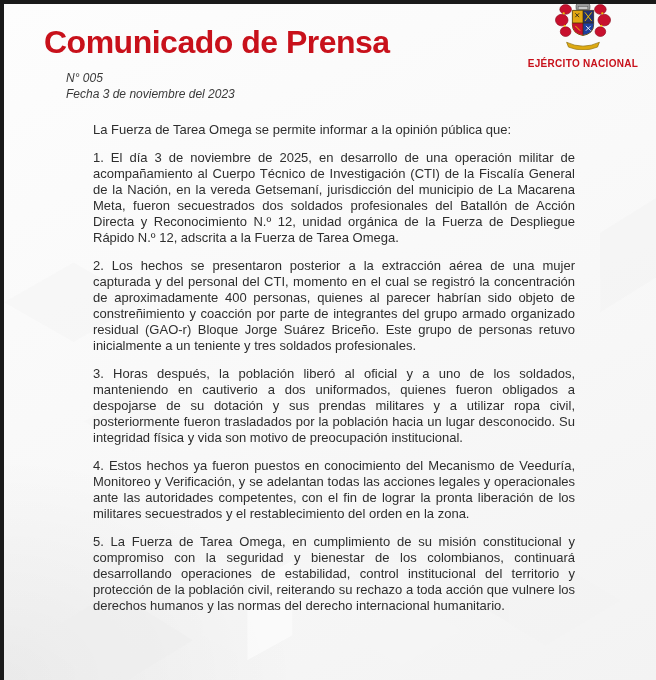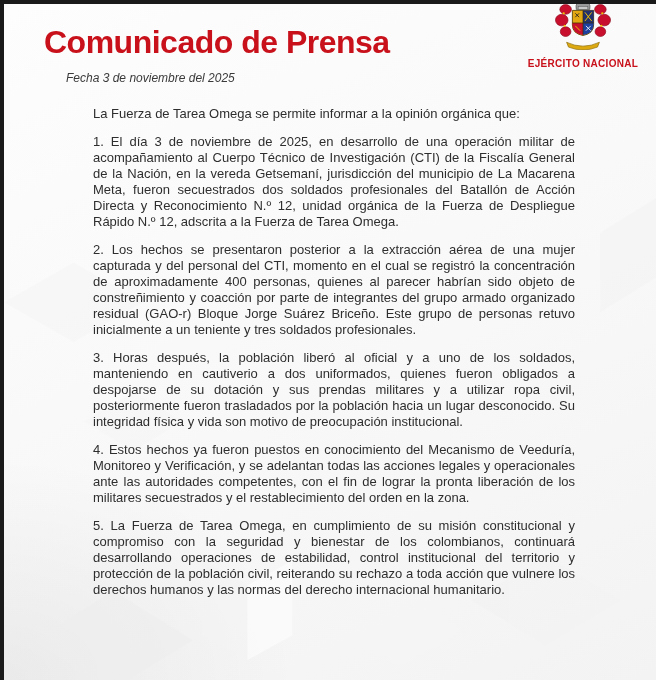--- a/index.html
+++ b/index.html
@@ -79,21 +79,22 @@
       <path d="M600 230 L656 195 L656 275 L600 310 Z" fill="#f3f3f3"></path>
       <path d="M0 300 L70 260 L140 300 L70 340 Z" fill="#f5f5f5"></path>
       <path d="M340 630 L400 595 L460 630 L400 665 Z" fill="#f6f6f6"></path>
       <path d="M80 420 L130 390 L180 420 L130 450 Z" fill="#f6f6f6"></path>
     </g>
   </svg>
 
   <div class="header">
     <h1 class="doc-title">Comunicado de Prensa</h1>
     <div class="doc-meta">
-      <div>Fecha 3 de noviembre del 2025</div>
+      <div>N° 005</div>
+      <div>Fecha 3 de noviembre del 2023</div>
     </div>
 
     <div class="logo">
       <svg class="crest" width="58" height="56" viewBox="0 0 60 58" aria-hidden="true">
 
         <circle cx="26" cy="5" r="3" fill="#f2c200" stroke="#8a6a00" stroke-width="0.6"></circle>
         <circle cx="32" cy="4" r="3" fill="#1d3f9e" stroke="#13255c" stroke-width="0.6"></circle>
         <circle cx="29" cy="7" r="2.2" fill="#c8102e" stroke="#8f0b1e" stroke-width="0.5"></circle>
 
         <path d="M24 9 q6 -5 12 0 q2 3 1 7 l-14 0 q-1 -4 1 -7 z" fill="#9a9a9a" stroke="#555" stroke-width="0.7"></path>
@@ -126,21 +127,21 @@
           <path d="M30 17 v25 M19 30 h22" stroke="#3a2c00" stroke-width="0.7" fill="none"></path>
         </g>
 
         <path d="M13 50 q17 8 34 0 l-2 5 q-15 6 -30 0 z" fill="#ddA911" stroke="#8a6a00" stroke-width="0.7"></path>
       </svg>
       <div class="org-name">EJÉRCITO NACIONAL</div>
     </div>
   </div>
 
   <div class="body">
-    <p>La Fuerza de Tarea Omega se permite informar a la opinión orgánica que:</p>
+    <p>La Fuerza de Tarea Omega se permite informar a la opinión pública que:</p>
     <p>1. El día 3 de noviembre de 2025, en desarrollo de una operación militar de acompañamiento al Cuerpo Técnico de Investigación (CTI) de la Fiscalía General de la Nación, en la vereda Getsemaní, jurisdicción del municipio de La Macarena Meta, fueron secuestrados dos soldados profesionales del Batallón de Acción Directa y Reconocimiento N.º 12, unidad orgánica de la Fuerza de Despliegue Rápido N.º 12, adscrita a la Fuerza de Tarea Omega.</p>
     <p>2. Los hechos se presentaron posterior a la extracción aérea de una mujer capturada y del personal del CTI, momento en el cual se registró la concentración de aproximadamente 400 personas, quienes al parecer habrían sido objeto de constreñimiento y coacción por parte de integrantes del grupo armado organizado residual (GAO-r) Bloque Jorge Suárez Briceño. Este grupo de personas retuvo inicialmente a un teniente y tres soldados profesionales.</p>
     <p>3. Horas después, la población liberó al oficial y a uno de los soldados, manteniendo en cautiverio a dos uniformados, quienes fueron obligados a despojarse de su dotación y sus prendas militares y a utilizar ropa civil, posteriormente fueron trasladados por la población hacia un lugar desconocido. Su integridad física y vida son motivo de preocupación institucional.</p>
     <p>4. Estos hechos ya fueron puestos en conocimiento del Mecanismo de Veeduría, Monitoreo y Verificación, y se adelantan todas las acciones legales y operacionales ante las autoridades competentes, con el fin de lograr la pronta liberación de los militares secuestrados y el restablecimiento del orden en la zona.</p>
     <p>5. La Fuerza de Tarea Omega, en cumplimiento de su misión constitucional y compromiso con la seguridad y bienestar de los colombianos, continuará desarrollando operaciones de estabilidad, control institucional del territorio y protección de la población civil, reiterando su rechazo a toda acción que vulnere los derechos humanos y las normas del derecho internacional humanitario.</p>
   </div>
 
 </div>
 
 </body></html>

